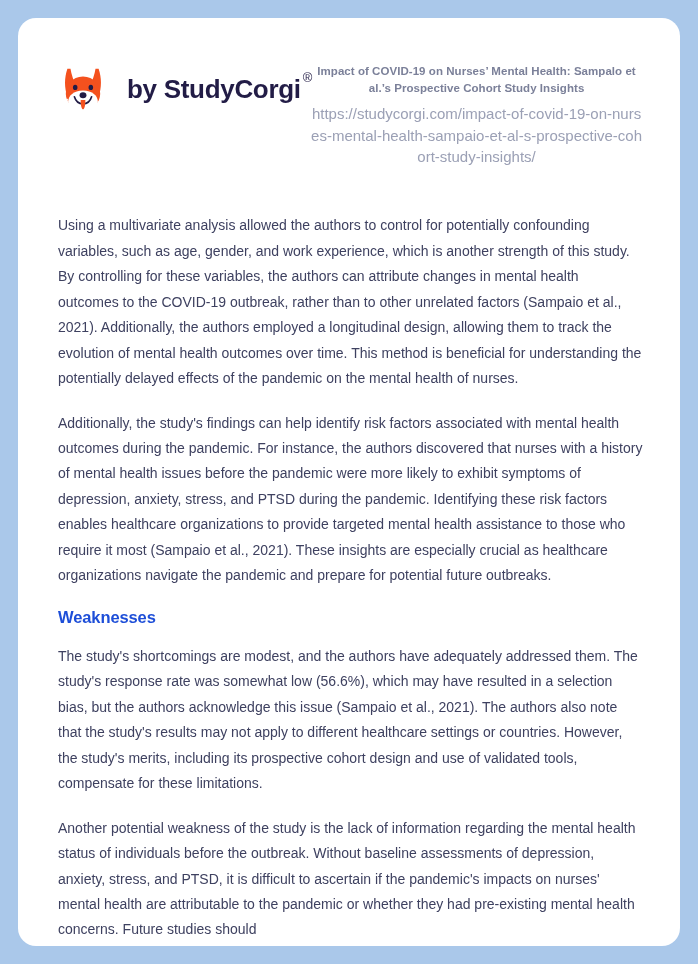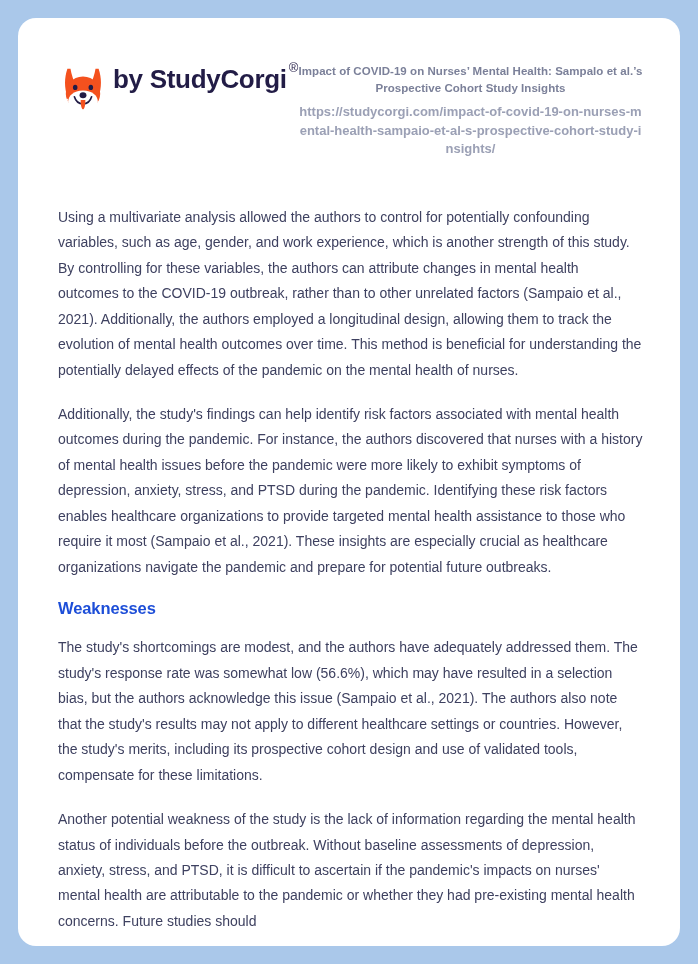--- a/index.html
+++ b/index.html
@@ -29,21 +29,22 @@
   
   .doc-header {
     display: flex;
     align-items: flex-start;
     justify-content: space-between;
     padding: 42px 37px 0 40px;
   }
 
   .brand {
     display: flex;
-    gap: 5px;
+    align-items: center;
+    gap: 19px;
     padding-top: 4px;
   }
 
   .brand-logo {
     width: 50px;
     height: 50px;
     flex: 0 0 50px;
     display: block;
   }
 
@@ -76,22 +77,22 @@
   .header-title {
     font-size: 11.5px;
     font-weight: 700;
     line-height: 1.45;
     color: #7b8099;
     letter-spacing: 0.05px;
   }
 
   .header-url {
     margin-top: 7px;
-    font-size: 13px;
-    font-weight: 700;
+    font-size: 15px;
+    font-weight: 400;
     line-height: 1.42;
     color: #9ba0b5;
     word-break: break-all;
   }
 
   
   .doc-body {
     padding: 46px 37px 0 40px;
   }
 

